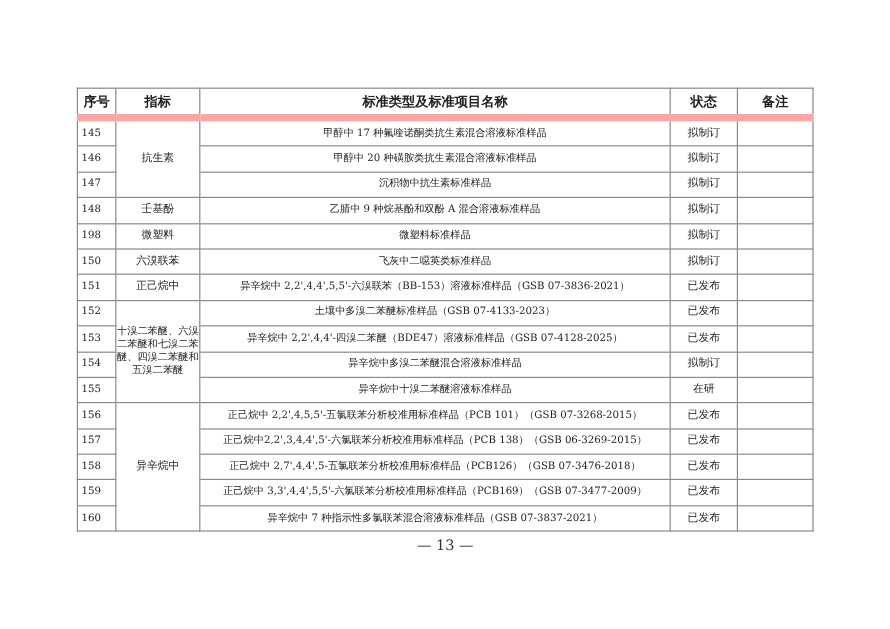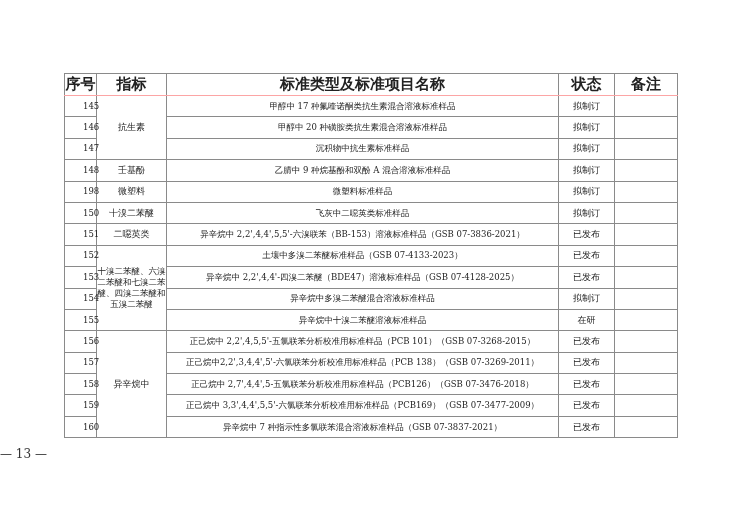--- a/index.html
+++ b/index.html
@@ -5,29 +5,29 @@
     html, body { margin: 0; padding: 0; background: #ffffff; }
     body { width: 742px; height: 524px; position: relative; overflow: hidden;
            font-family: "DejaVu Serif", "Liberation Serif", serif; color: #222; }
     table.std { position: absolute; left: 64px; top: 73px; width: 613px;
                 border-collapse: collapse; table-layout: fixed;
                 border: 1.5px solid #333; }
     table.std th, table.std td { border: 1px solid #8a8a8a; font-size: 9px;
                                  text-align: center; vertical-align: middle;
                                  padding: 0; line-height: 11px; }
     table.std th { height: 21px; font-family: "DejaVu Sans", "Liberation Sans", sans-serif;
-                   font-weight: bold; font-size: 15px; border-bottom: 1px solid #fca5a5; }
+                   font-weight: bold; font-size: 11px; border-bottom: 6px solid #fca5a5; }
     table.std td { height: 20.4px; }
-    table.std td.seq { text-align: left; padding-left: 18px; font-size: 8.5px; }
+    table.std td.seq { text-align: left; padding-left: 3px; font-size: 8.5px; }
     table.std td.name { font-size: 8.5px; }
     table.std td.ind { font-size: 9px; }
     table.std td.ind.small { font-size: 8.5px; line-height: 11px; }
     col.c1 { width: 32px; } col.c2 { width: 70px; } col.c3 { width: 392px; }
     col.c4 { width: 56px; } col.c5 { width: 63px; }
-    .footer { position: absolute; top: 447px; left: 0; width: 742px; 
+    .footer { position: absolute; top: 447px; left: 0; width: 742px; text-align: center;
               font-size: 12px; color: #333; }
   </style>
 </head>
 <body>
 
 <table class="std">
   <colgroup>
       <col class="c1">
       <col class="c2">
       <col class="c3">
@@ -72,28 +72,28 @@
     </tr>
     <tr>
       <td class="seq">198</td>
       <td class="ind">微塑料</td>
       <td class="name">微塑料标准样品</td>
       <td>拟制订</td>
       <td></td>
     </tr>
     <tr>
       <td class="seq">150</td>
-      <td class="ind">十溴二苯醚</td>
+      <td class="ind">六溴联苯</td>
       <td class="name">飞灰中二噁英类标准样品</td>
       <td>拟制订</td>
       <td></td>
     </tr>
     <tr>
       <td class="seq">151</td>
-      <td class="ind">二噁英类</td>
+      <td class="ind">正己烷中</td>
       <td class="name">异辛烷中 2,2',4,4',5,5'-六溴联苯（BB-153）溶液标准样品（GSB 07-3836-2021）</td>
       <td>已发布</td>
       <td></td>
     </tr>
     <tr>
       <td class="seq">152</td>
       <td class="ind small" rowspan="4">十溴二苯醚、六溴二苯醚和七溴二苯醚、四溴二苯醚和五溴二苯醚</td>
       <td class="name">土壤中多溴二苯醚标准样品（GSB 07-4133-2023）</td>
       <td>已发布</td>
       <td></td>
@@ -118,21 +118,21 @@
     </tr>
     <tr>
       <td class="seq">156</td>
       <td class="ind" rowspan="5">异辛烷中</td>
       <td class="name">正己烷中 2,2',4,5,5'-五氯联苯分析校准用标准样品（PCB 101）（GSB 07-3268-2015）</td>
       <td>已发布</td>
       <td></td>
     </tr>
     <tr>
       <td class="seq">157</td>
-      <td class="name">正己烷中2,2',3,4,4',5'-六氯联苯分析校准用标准样品（PCB 138）（GSB 07-3269-2011）</td>
+      <td class="name">正己烷中2,2',3,4,4',5'-六氯联苯分析校准用标准样品（PCB 138）（GSB 06-3269-2015）</td>
       <td>已发布</td>
       <td></td>
     </tr>
     <tr>
       <td class="seq">158</td>
       <td class="name">正己烷中 2,7',4,4',5-五氯联苯分析校准用标准样品（PCB126）（GSB 07-3476-2018）</td>
       <td>已发布</td>
       <td></td>
     </tr>
     <tr>

